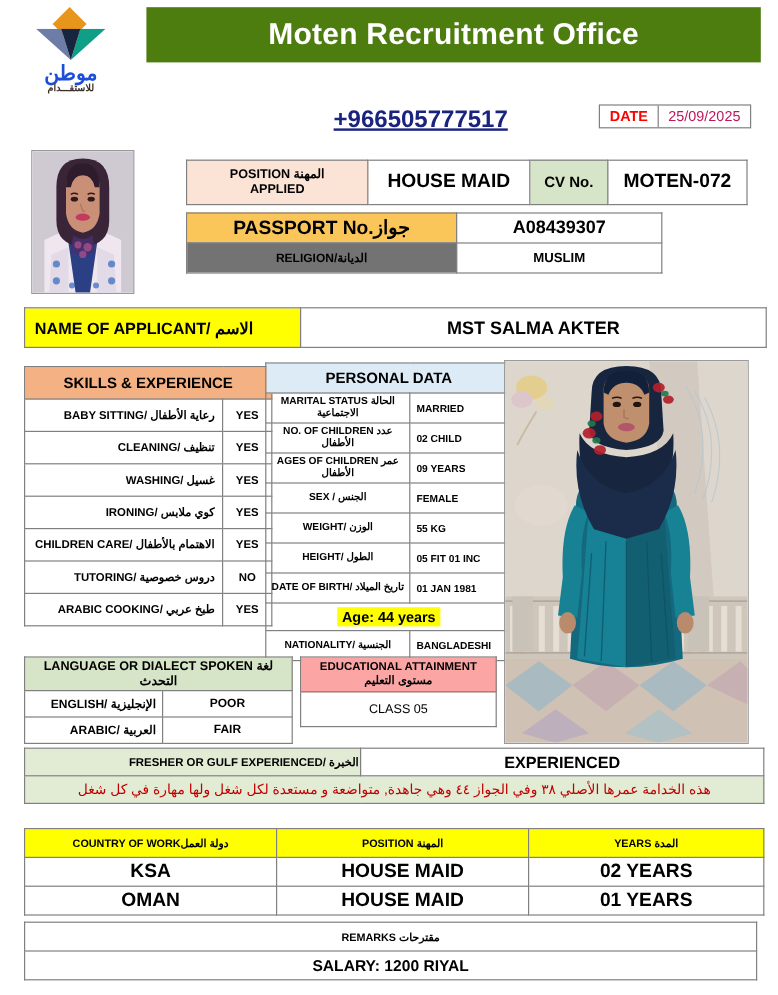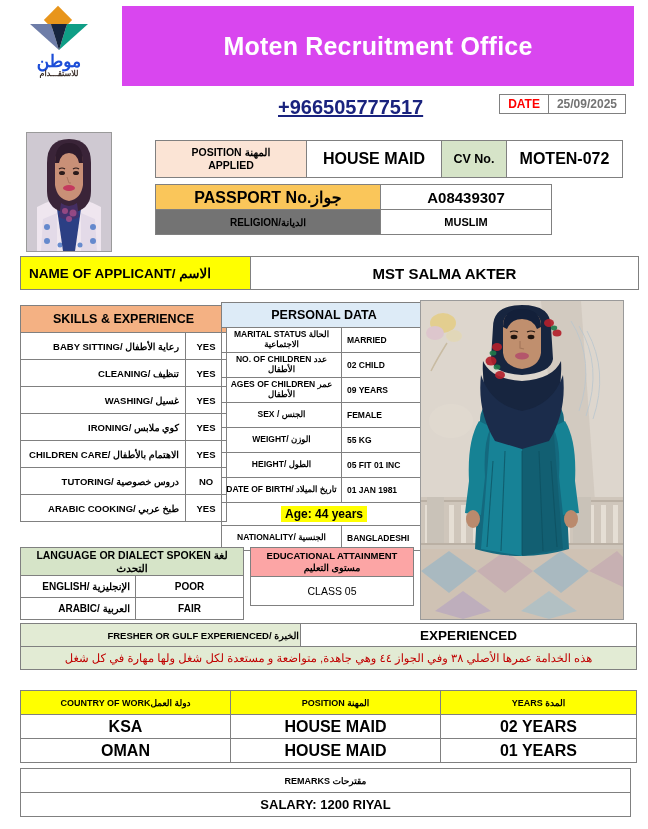--- a/index.html
+++ b/index.html
@@ -7,29 +7,29 @@
   .page{position:relative;width:648px;height:829px;}
 
   
   .header{display:flex;align-items:flex-start;padding:6px 14px 0 22px;}
   .logo{width:74px;flex:0 0 74px;display:flex;flex-direction:column;align-items:center;padding-top:4px;}
   .logo-mark{position:relative;width:58px;height:40px;}
   .logo-diamond{position:absolute;left:18px;top:0;width:20px;height:20px;background:#E8951B;transform:rotate(45deg);}
   .logo-v{position:absolute;left:0;top:14px;width:58px;height:26px;}
   .logo-ar1{font-size:17px;font-weight:bold;color:#1d4ed8;line-height:1.0;margin-top:3px;letter-spacing:1px;}
   .logo-ar2{font-size:8px;font-weight:bold;color:#3b2f2a;line-height:1.1;letter-spacing:1px;}
-  .title-bar{flex:1;margin-left:26px;background:#d946ef;height:80px;display:flex;align-items:center;justify-content:center;}
+  .title-bar{flex:1;margin-left:26px;background:#4d7c0f;height:46px;display:flex;align-items:center;justify-content:center;}
   .title-bar span{color:#fff;font-size:25px;font-weight:bold;letter-spacing:.2px;}
 
   
   .phone-row{position:relative;height:30px;margin-top:10px;}
   .phone{position:absolute;left:278px;top:0;font-size:20px;font-weight:bold;color:#1a237e;text-decoration:underline;}
   .datebox{position:absolute;right:22px;top:-2px;display:flex;border:1px solid #808080;}
   .datebox .d1{padding:2px 8px;font-size:12px;font-weight:bold;color:#ff0000;border-right:1px solid #808080;}
-  .datebox .d2{padding:2px 8px;font-size:12px;font-weight:bold;color:#737373;}
+  .datebox .d2{padding:2px 8px;font-size:12px;font-weight:normal;color:#be185d;}
 
   
   .upper{position:relative;height:140px;margin-top:6px;}
   .photo-id{position:absolute;left:26px;top:0;width:84px;height:118px;border:1px solid #9a9a9a;overflow:hidden;}
 
   table.g{border-collapse:collapse;}
   table.g td{border:1px solid #808080;}
 
   .pos-tbl{position:absolute;left:155px;top:8px;}
   .pos-tbl td{height:34px;}

